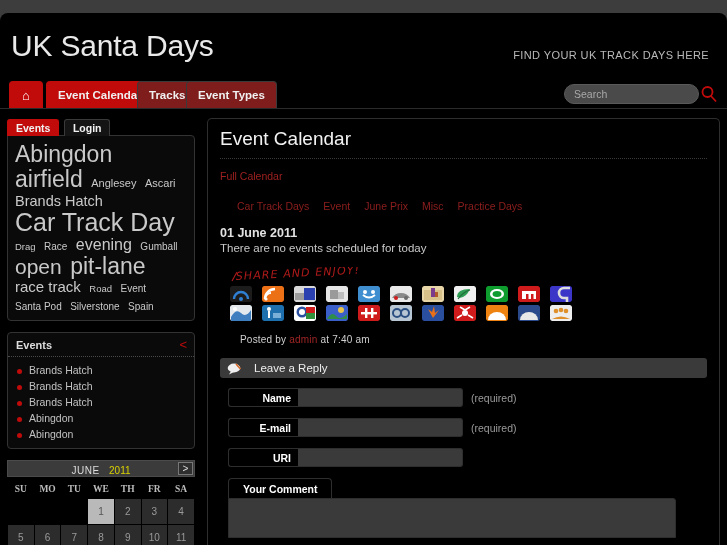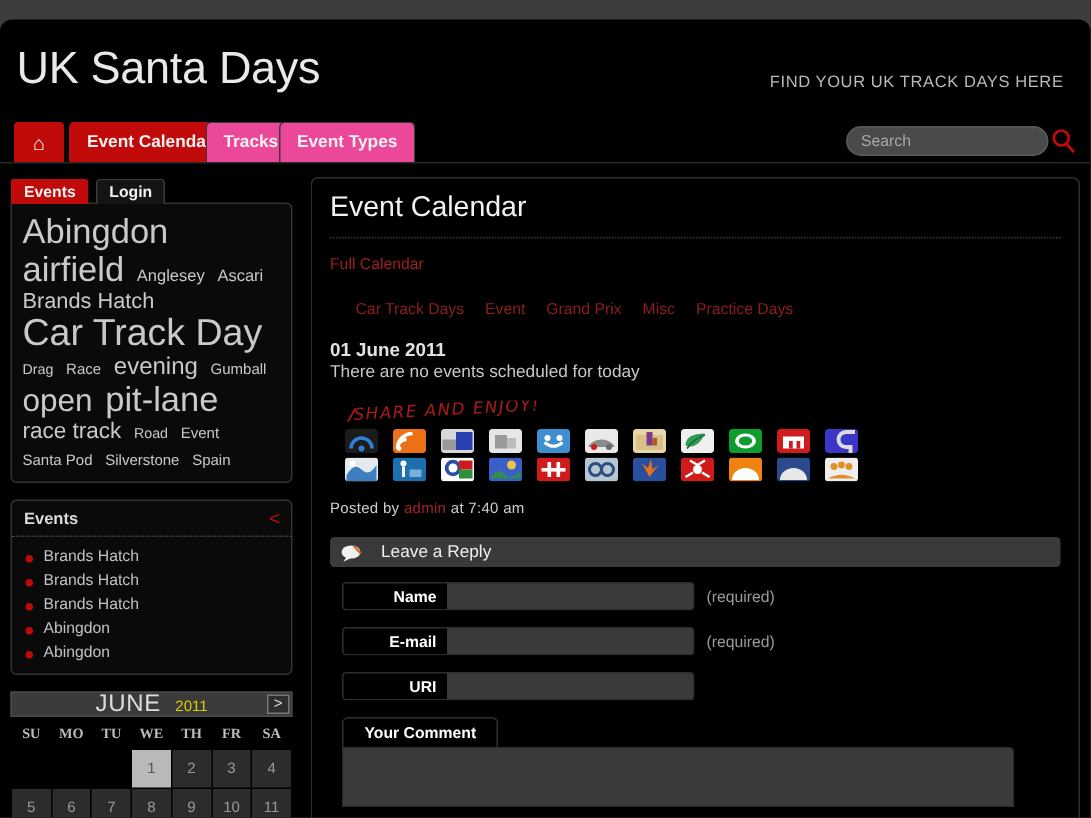--- a/index.html
+++ b/index.html
@@ -30,21 +30,21 @@
   }
   
   #navbar {
     position: relative; height: 28px;
     border-bottom: 1px solid #2a2a2a;
   }
   .nav-tab {
     position: absolute; top: 0; height: 27px; line-height: 27px;
     font-size: 11.5px; font-weight: bold; color: #f0f0f0;
     padding: 0 11px; border-radius: 4px 4px 0 0;
-    background: #ec4899; border: 1px solid #3a3a3a; border-bottom: none;
+    background: #7f1d1d; border: 1px solid #3a3a3a; border-bottom: none;
     cursor: pointer; white-space: nowrap;
   }
   .nav-tab.home { left: 9px; width: 34px; padding: 0; background: #c10b0b; border-color: #c10b0b; text-align: center; }
   .nav-tab.active { background: #c10b0b; border-color: #c10b0b; }
   #nav-home-icon { display:inline-block; width:100%; color:#fff; font-size:13px; }
   #navbar .nav-tab:nth-child(2) { left: 46px; }
   #navbar .nav-tab:nth-child(3) { left: 137px; }
   #navbar .nav-tab:nth-child(4) { left: 186px; }
   #search-wrap { position: absolute; right: 8px; top: 3px; width: 155px; height: 21px; }
   #search-input {
@@ -92,21 +92,21 @@
     content: ""; position: absolute; left: 9px; top: 7px;
     width: 5px; height: 5px; border-radius: 50%; background: #c10b0b;
   }
   #events-list a { color: #c2c2c2; text-decoration: none; }
   
   #calendar-widget { margin-top: 11px; width: 188px; }
   #cal-head {
     position: relative; height: 17px; background: #3b3b3b;
     border: 1px solid #4a4a4a; text-align: center; line-height: 16px;
   }
-  #cal-month { font-size: 16px; color: #ddd; letter-spacing: .5px; }
+  #cal-month { font-size: 10px; color: #ddd; letter-spacing: .5px; }
   #cal-year { font-size: 10px; color: #d8d000; margin-left: 5px; }
   #cal-next {
     position: absolute; right: 1px; top: 1px; width: 15px; height: 13px;
     line-height: 12px; text-align: center; font-size: 10px; color: #ddd;
     border: 1px solid #777; background: #2e2e2e; cursor: pointer;
   }
   #cal-table { width: 188px; border-collapse: separate; border-spacing: 1px; margin-top: 2px; }
   #cal-table th { font-size: 9.5px; color: #bcbcbc; font-weight: bold; height: 18px; font-family: Liberation Serif, serif; }
   #cal-table td {
     height: 25px; width: 25px; text-align: center; vertical-align: middle;
@@ -126,21 +126,21 @@
   #full-calendar-link { display: inline-block; margin-top: 11px; font-size: 10.5px; color: #9e2020; text-decoration: none; }
   #cat-links { margin: 12px 0 0 17px; }
   #cat-links a { font-size: 10.5px; color: #8e1e1e; text-decoration: none; margin-right: 14px; }
   #event-date { margin-top: 12px; font-size: 12.5px; color: #e2e2e2; font-weight: bold; }
   #event-none { margin-top: 2px; font-size: 11.5px; color: #c8c8c8; }
   
   #share-head { margin: 13px 0 2px 10px; height: 16px; }
   #share-head svg { display: block; }
   .share-row { display: flex; gap: 10px; margin-left: 10px; margin-top: 3px; }
   .share-ico { width: 22px; height: 16px; border-radius: 2px; position: relative; overflow: hidden; cursor: pointer; display: block; }
-  #posted-by { margin-top: 13px; font-size: 10px; color: #cfcfcf; letter-spacing: .2px; }
+  #posted-by { margin-top: 13px; font-size: 10px; color: #cfcfcf; letter-spacing: .2px; margin-left: 20px; }
   #posted-by a { color: #a02525; text-decoration: none; }
   
   #reply-head {
     margin-top: 13px; height: 20px; background: #3a3a3a; border-radius: 3px;
     display: flex; align-items: center; padding-left: 7px;
   }
   #reply-title { font-size: 11.5px; color: #ededed; margin-left: 12px; }
   
   #comment-form { margin-top: 10px; padding-left: 8px; }
   .field-row { display: flex; align-items: center; margin-bottom: 11px; }
@@ -265,21 +265,21 @@
       </div>
 
     </div>
 
     <div id="main">
 
       <h1 id="page-title">Event Calendar</h1>
 
       <a id="full-calendar-link" href="#">Full Calendar</a>
 
-      <div id="cat-links"><a href="#">Car Track Days</a><a href="#">Event</a><a href="#">Grand Prix</a><a href="#">Misc</a><a href="#">Practice Days</a></div>
+      <div id="cat-links"><a href="#">Car Track Days</a><a href="#">Event</a><a href="#">June Prix</a><a href="#">Misc</a><a href="#">Practice Days</a></div>
 
       <div id="event-date">01 June 2011</div>
       <div id="event-none">There are no events scheduled for today</div>
 
       <div id="share-head">
         <svg width="160" height="16" viewBox="0 0 160 16">
           <text x="6" y="13" font-family="DejaVu Sans, sans-serif" font-size="11" fill="#b01a1a" font-style="italic" letter-spacing="1.1" transform="rotate(-3 6 13)" id="share-text">SHARE AND ENJOY!</text>
           <path d="M2 14 L7 5" stroke="#b01a1a" stroke-width="1.1" fill="none"></path>
         </svg>
       </div>

